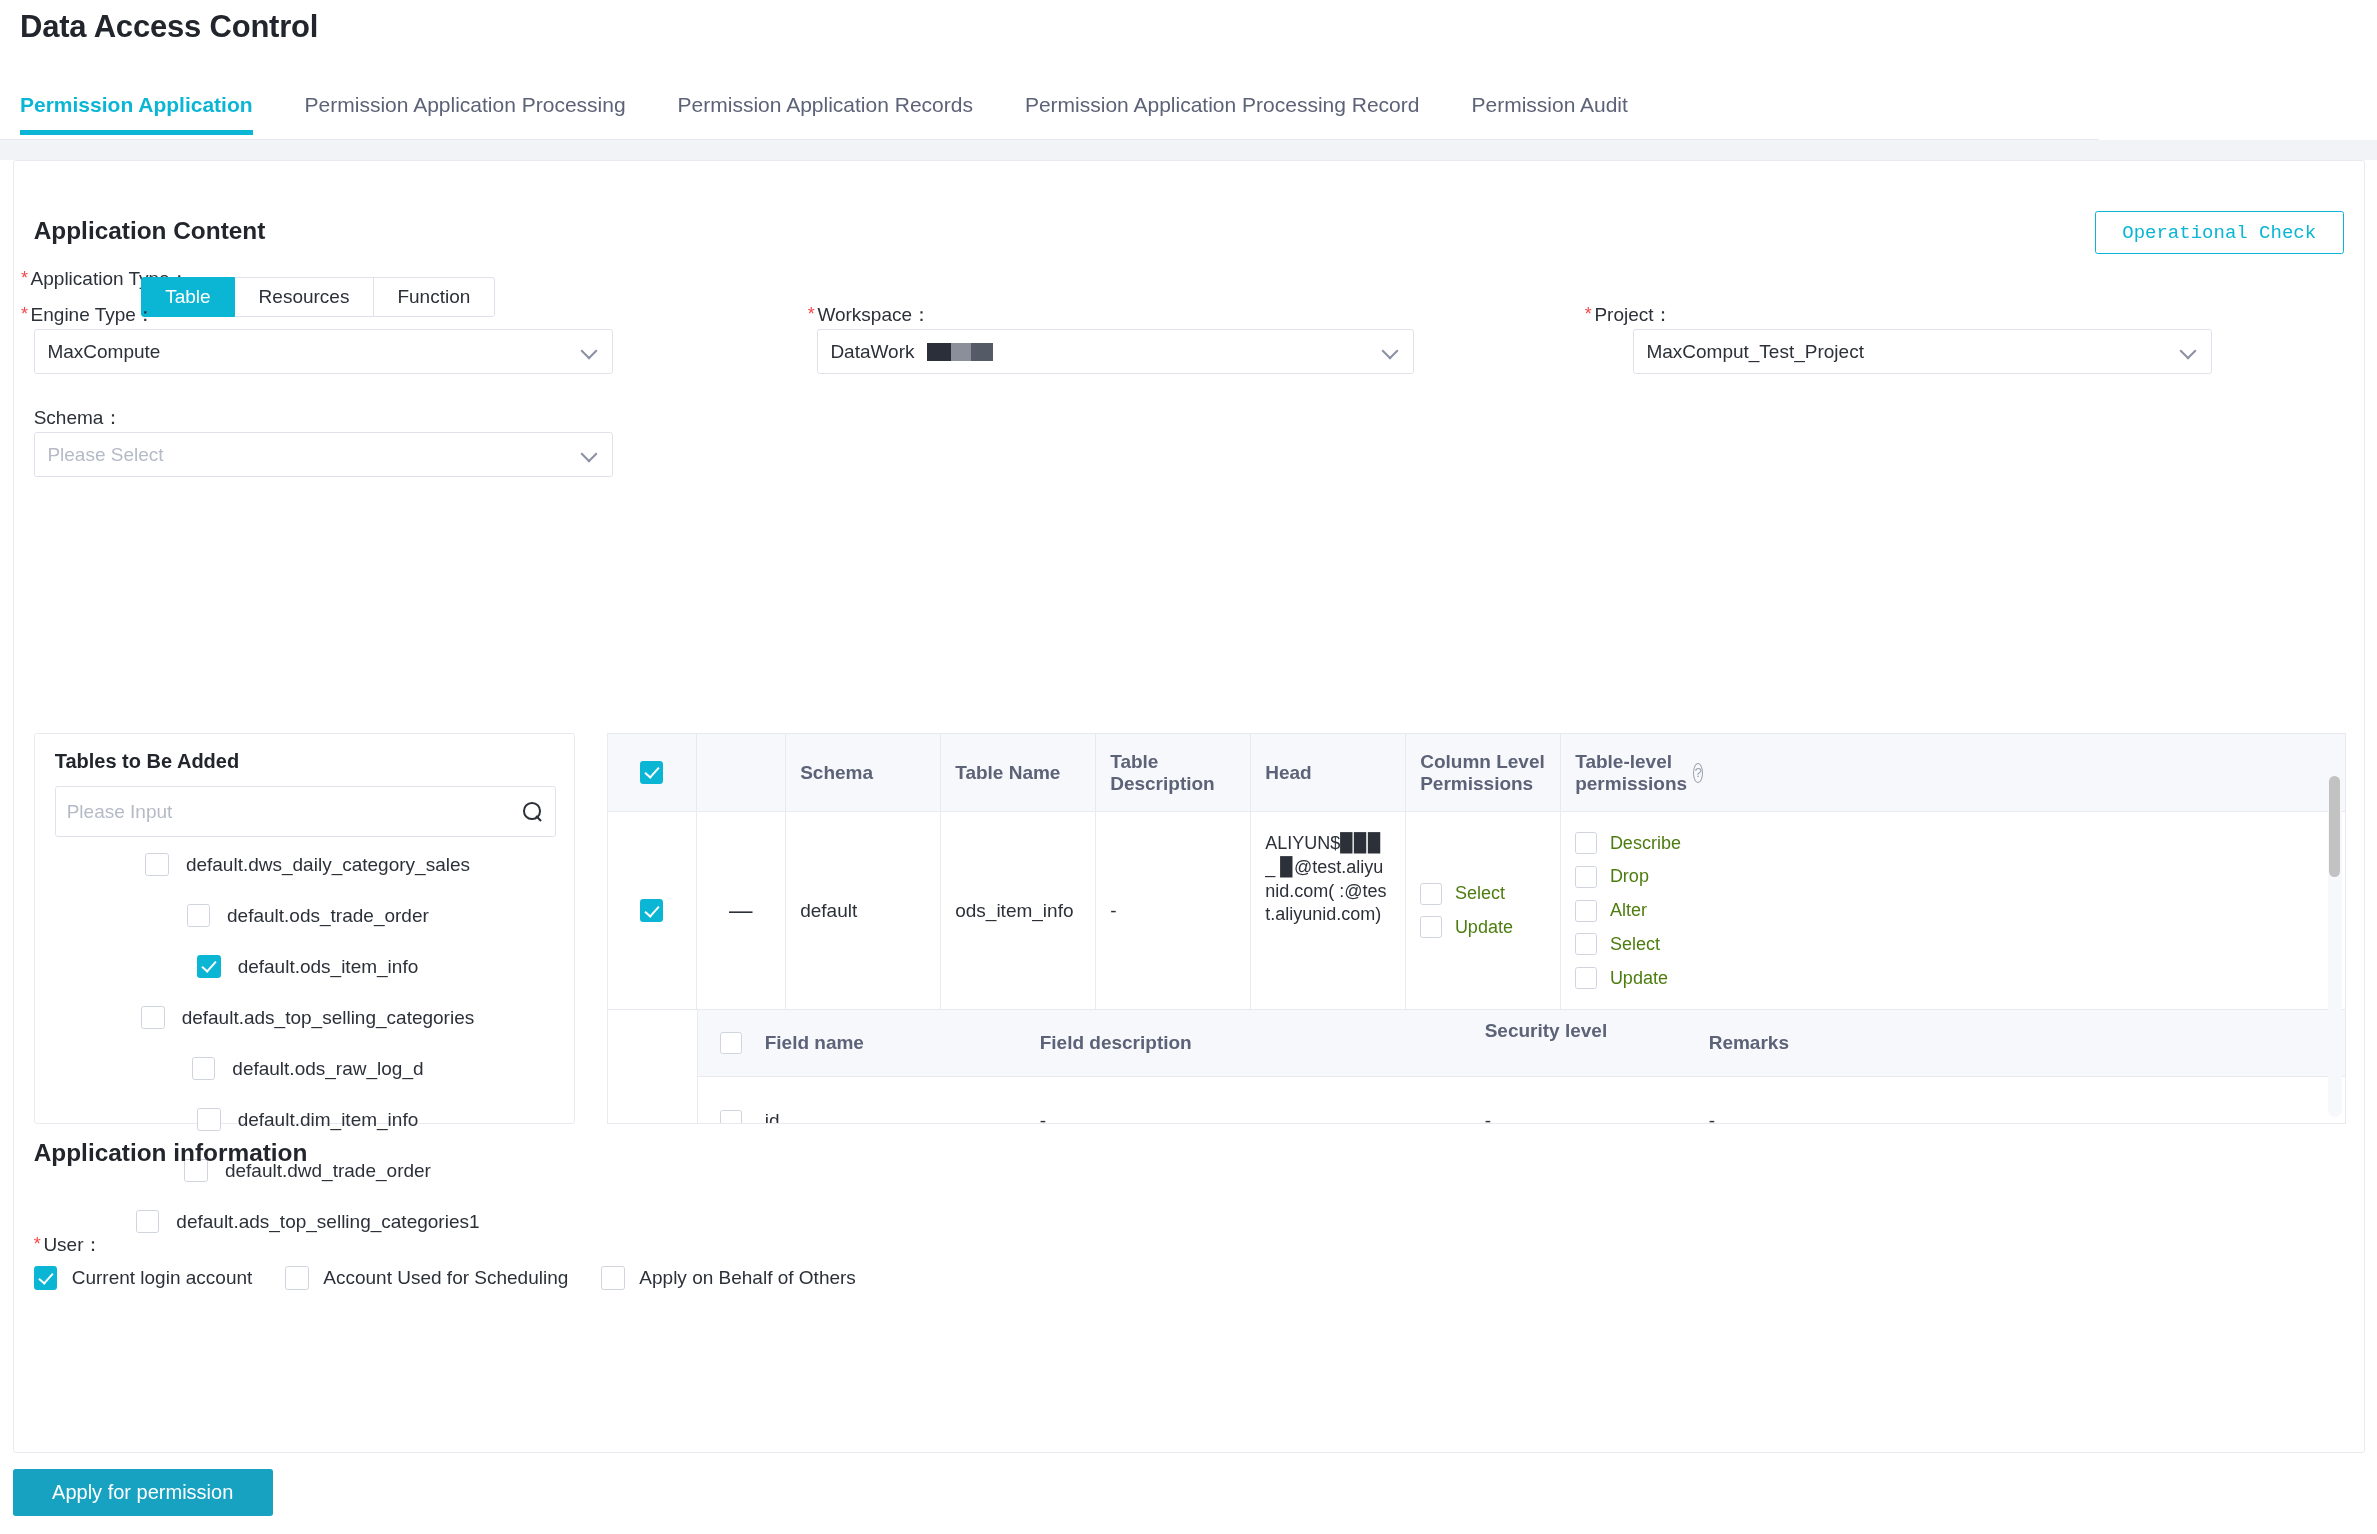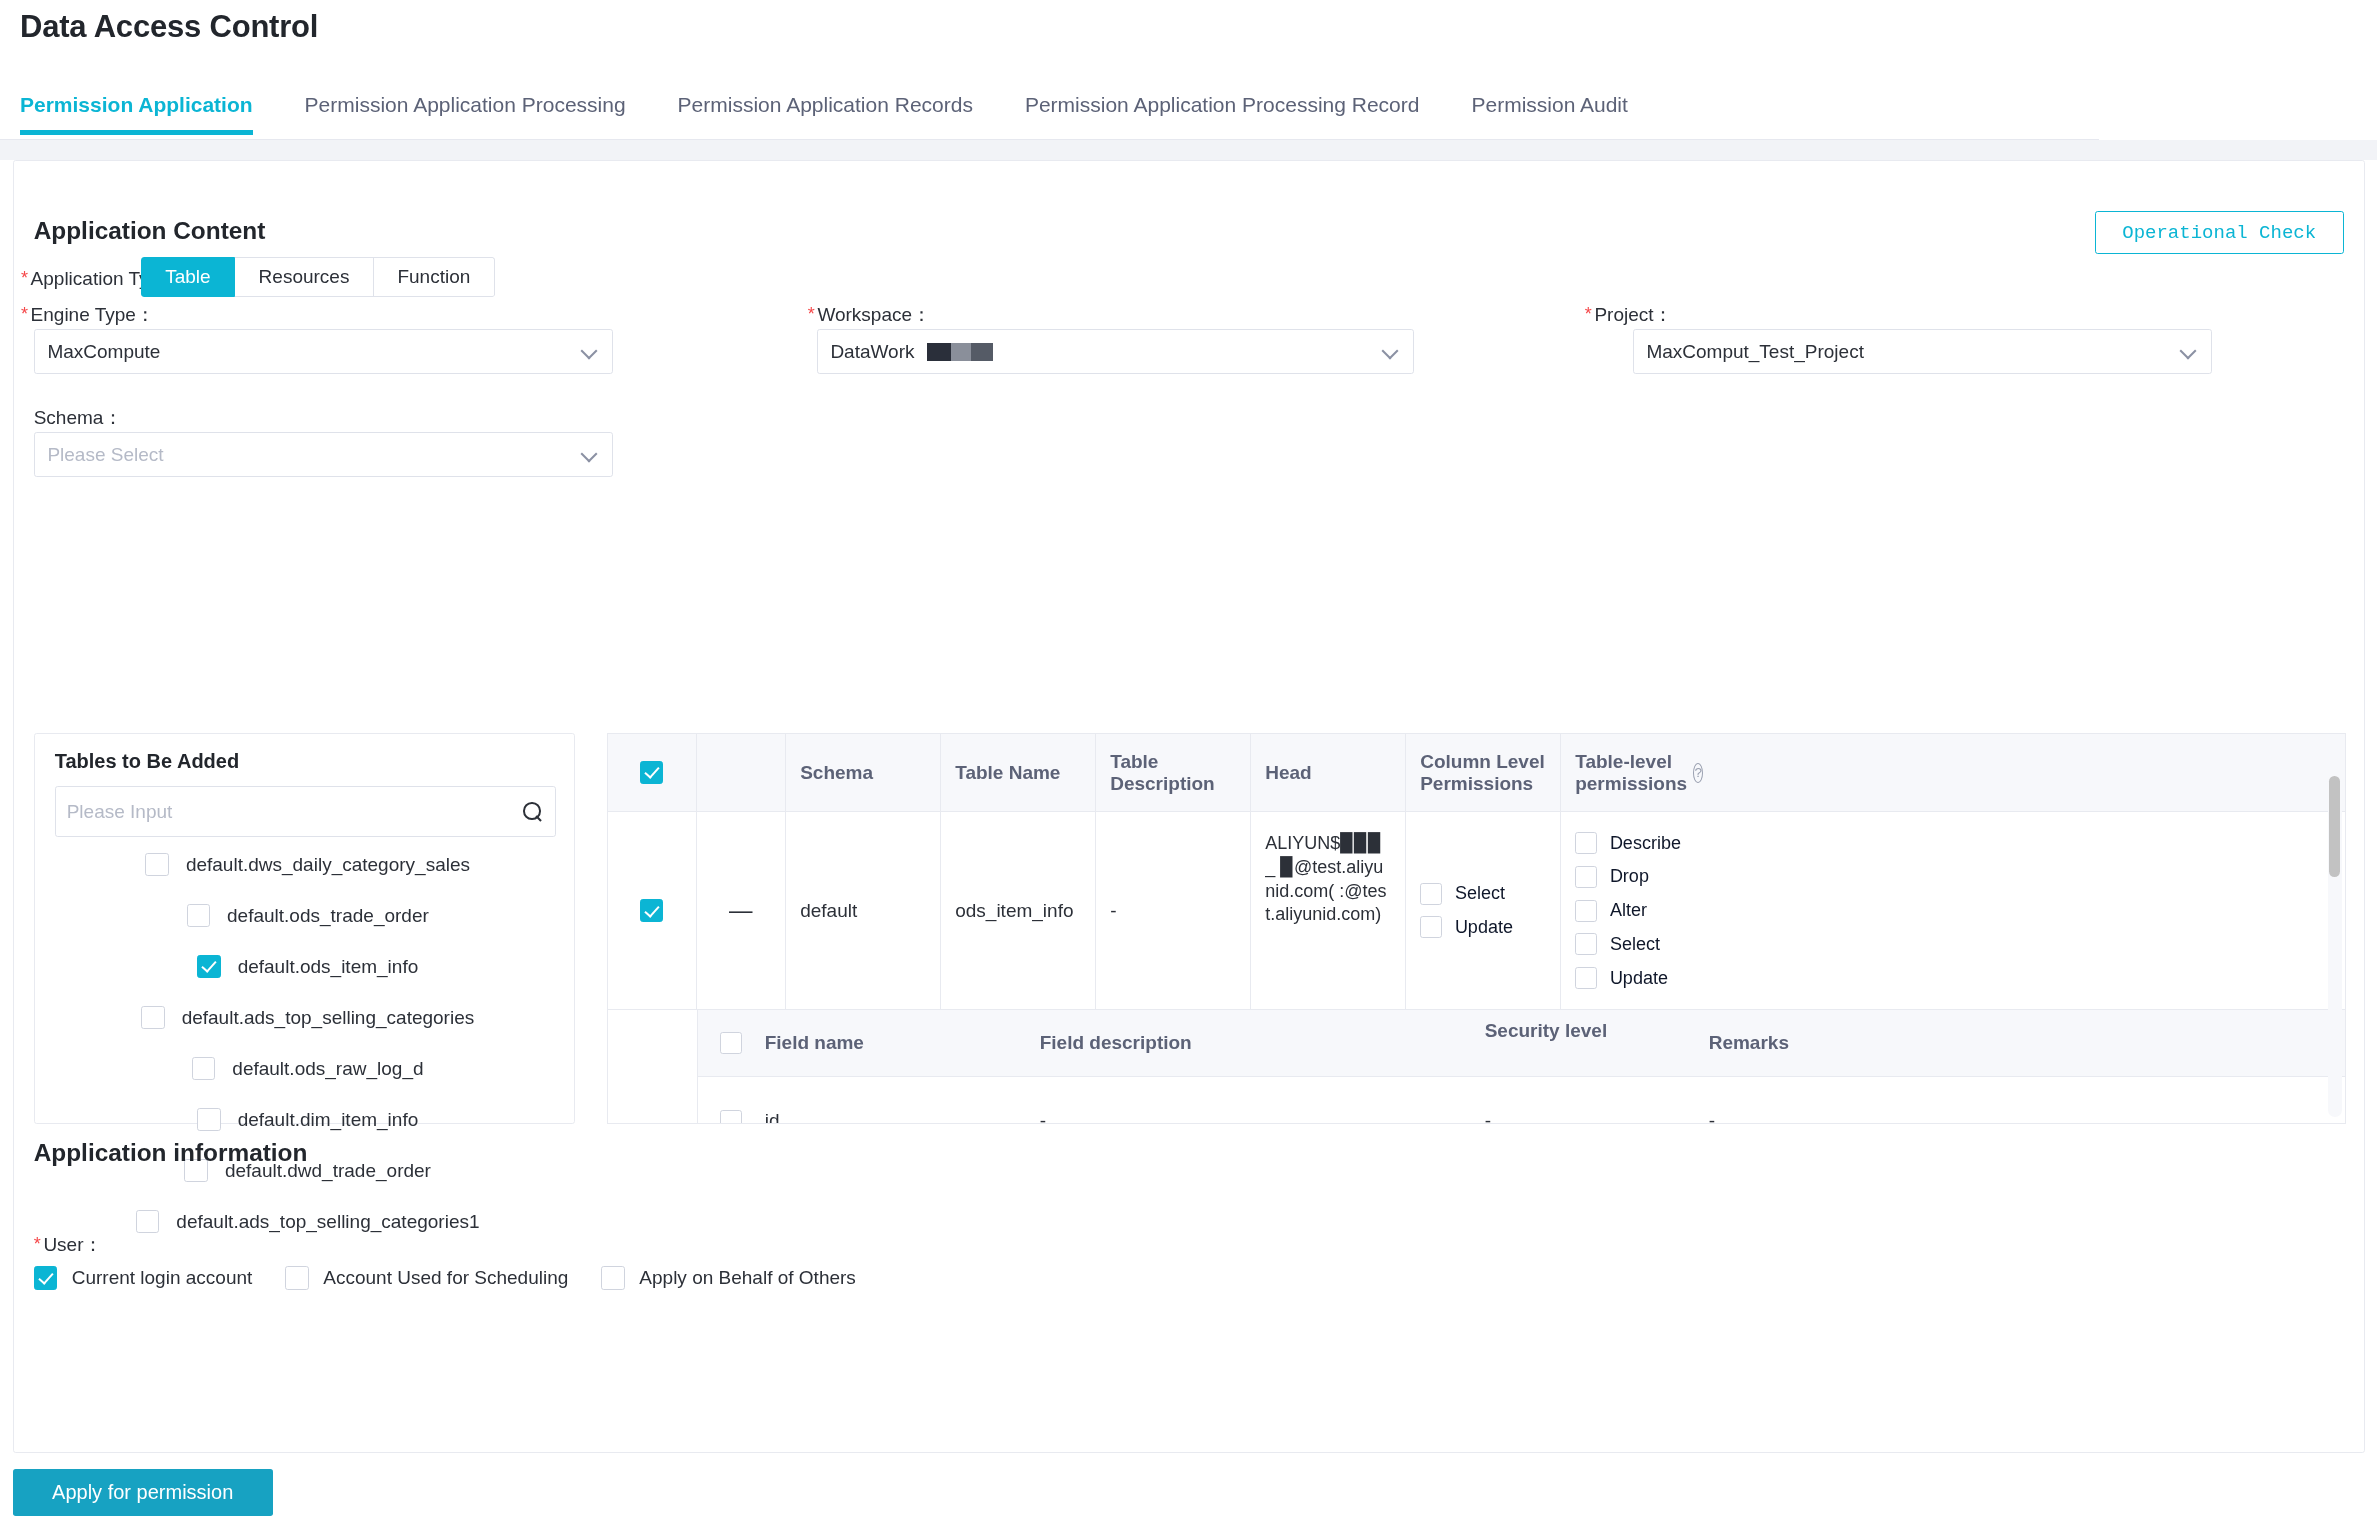--- a/index.html
+++ b/index.html
@@ -60,21 +60,21 @@
     font-size: 19px; border-radius: 2.7px; cursor: pointer; font-family: Liberation Mono, monospace;
   }
 
   
   .req-star { color: #f5484a; font-size: 18px; margin-right: 2.7px; vertical-align: 0.9px;}
   .flabel {
     position: absolute; font-size: 19px; color: #2c3038; white-space: nowrap;
   }
   .seg {
     position: absolute; display: flex; height: 40px;
-    border-radius: 2.7px; overflow: hidden;
+    border-radius: 2.7px; overflow: hidden; margin-top: 20px;
   }
   .seg-item {
     height: 40px; line-height: 38px; padding: 0 23.5px; font-size: 19px;
     border: 0.9px solid #dfe2ea; border-left: none; background: #fff; color: #2c3038;
     cursor: pointer; white-space: nowrap;
   }
   .seg-item:first-child { border-left: 0.9px solid #dfe2ea; border-radius: 2.7px 0 0 2.7px; }
   .seg-item:last-child { border-radius: 0 2.7px 2.7px 0; }
   .seg-item.on { background: #0bb5d4; border-color: #0bb5d4; color:#fff; }
 
@@ -161,21 +161,21 @@
   .grow { display: flex; border-bottom: 0.9px solid #e8eaf0; min-height: 152px; }
   .gc {
     font-size: 19px; color: #2c3038; border-right: 0.9px solid #e8eaf0;
     padding: 20px 14.5px; display: flex; align-items: center;
   }
   .gc:last-child { border-right: none; }
   .gc.center { justify-content: center; }
   .dash { font-size: 23.5px; color: #2c3038; }
   .head-cell { font-size: 18px; line-height: 1.32; align-items: flex-start; word-break: break-all; }
   .perm-col { flex-direction: column; align-items: flex-start; justify-content: center; gap: 11.8px; }
-  .perm-item { display: flex; align-items: center; gap: 12.7px; font-size: 18px; color: #0f172a; }
+  .perm-item { display: flex; align-items: center; gap: 12.7px; font-size: 18px; color: #4d7c0f; }
 
   
   .sub { margin-left: 89px; border-left: 0.9px solid #e8eaf0; }
   .subhead { display: flex; background: #f7f8fb; border-bottom: 0.9px solid #e8eaf0; height: 67px; }
   .sh { font-size: 19px; font-weight: bold; color: #5c6277; padding: 12.7px 0; display:flex; align-items:center; }
   .subrow { display: flex; height: 88px; align-items: center; }
   .sc { font-size: 19px; color: #2c3038; display: flex; align-items: center; }
   .s0 { width: 67px; justify-content: center; }
   .s1 { width: 275px; }
   .s2 { width: 445px; }

